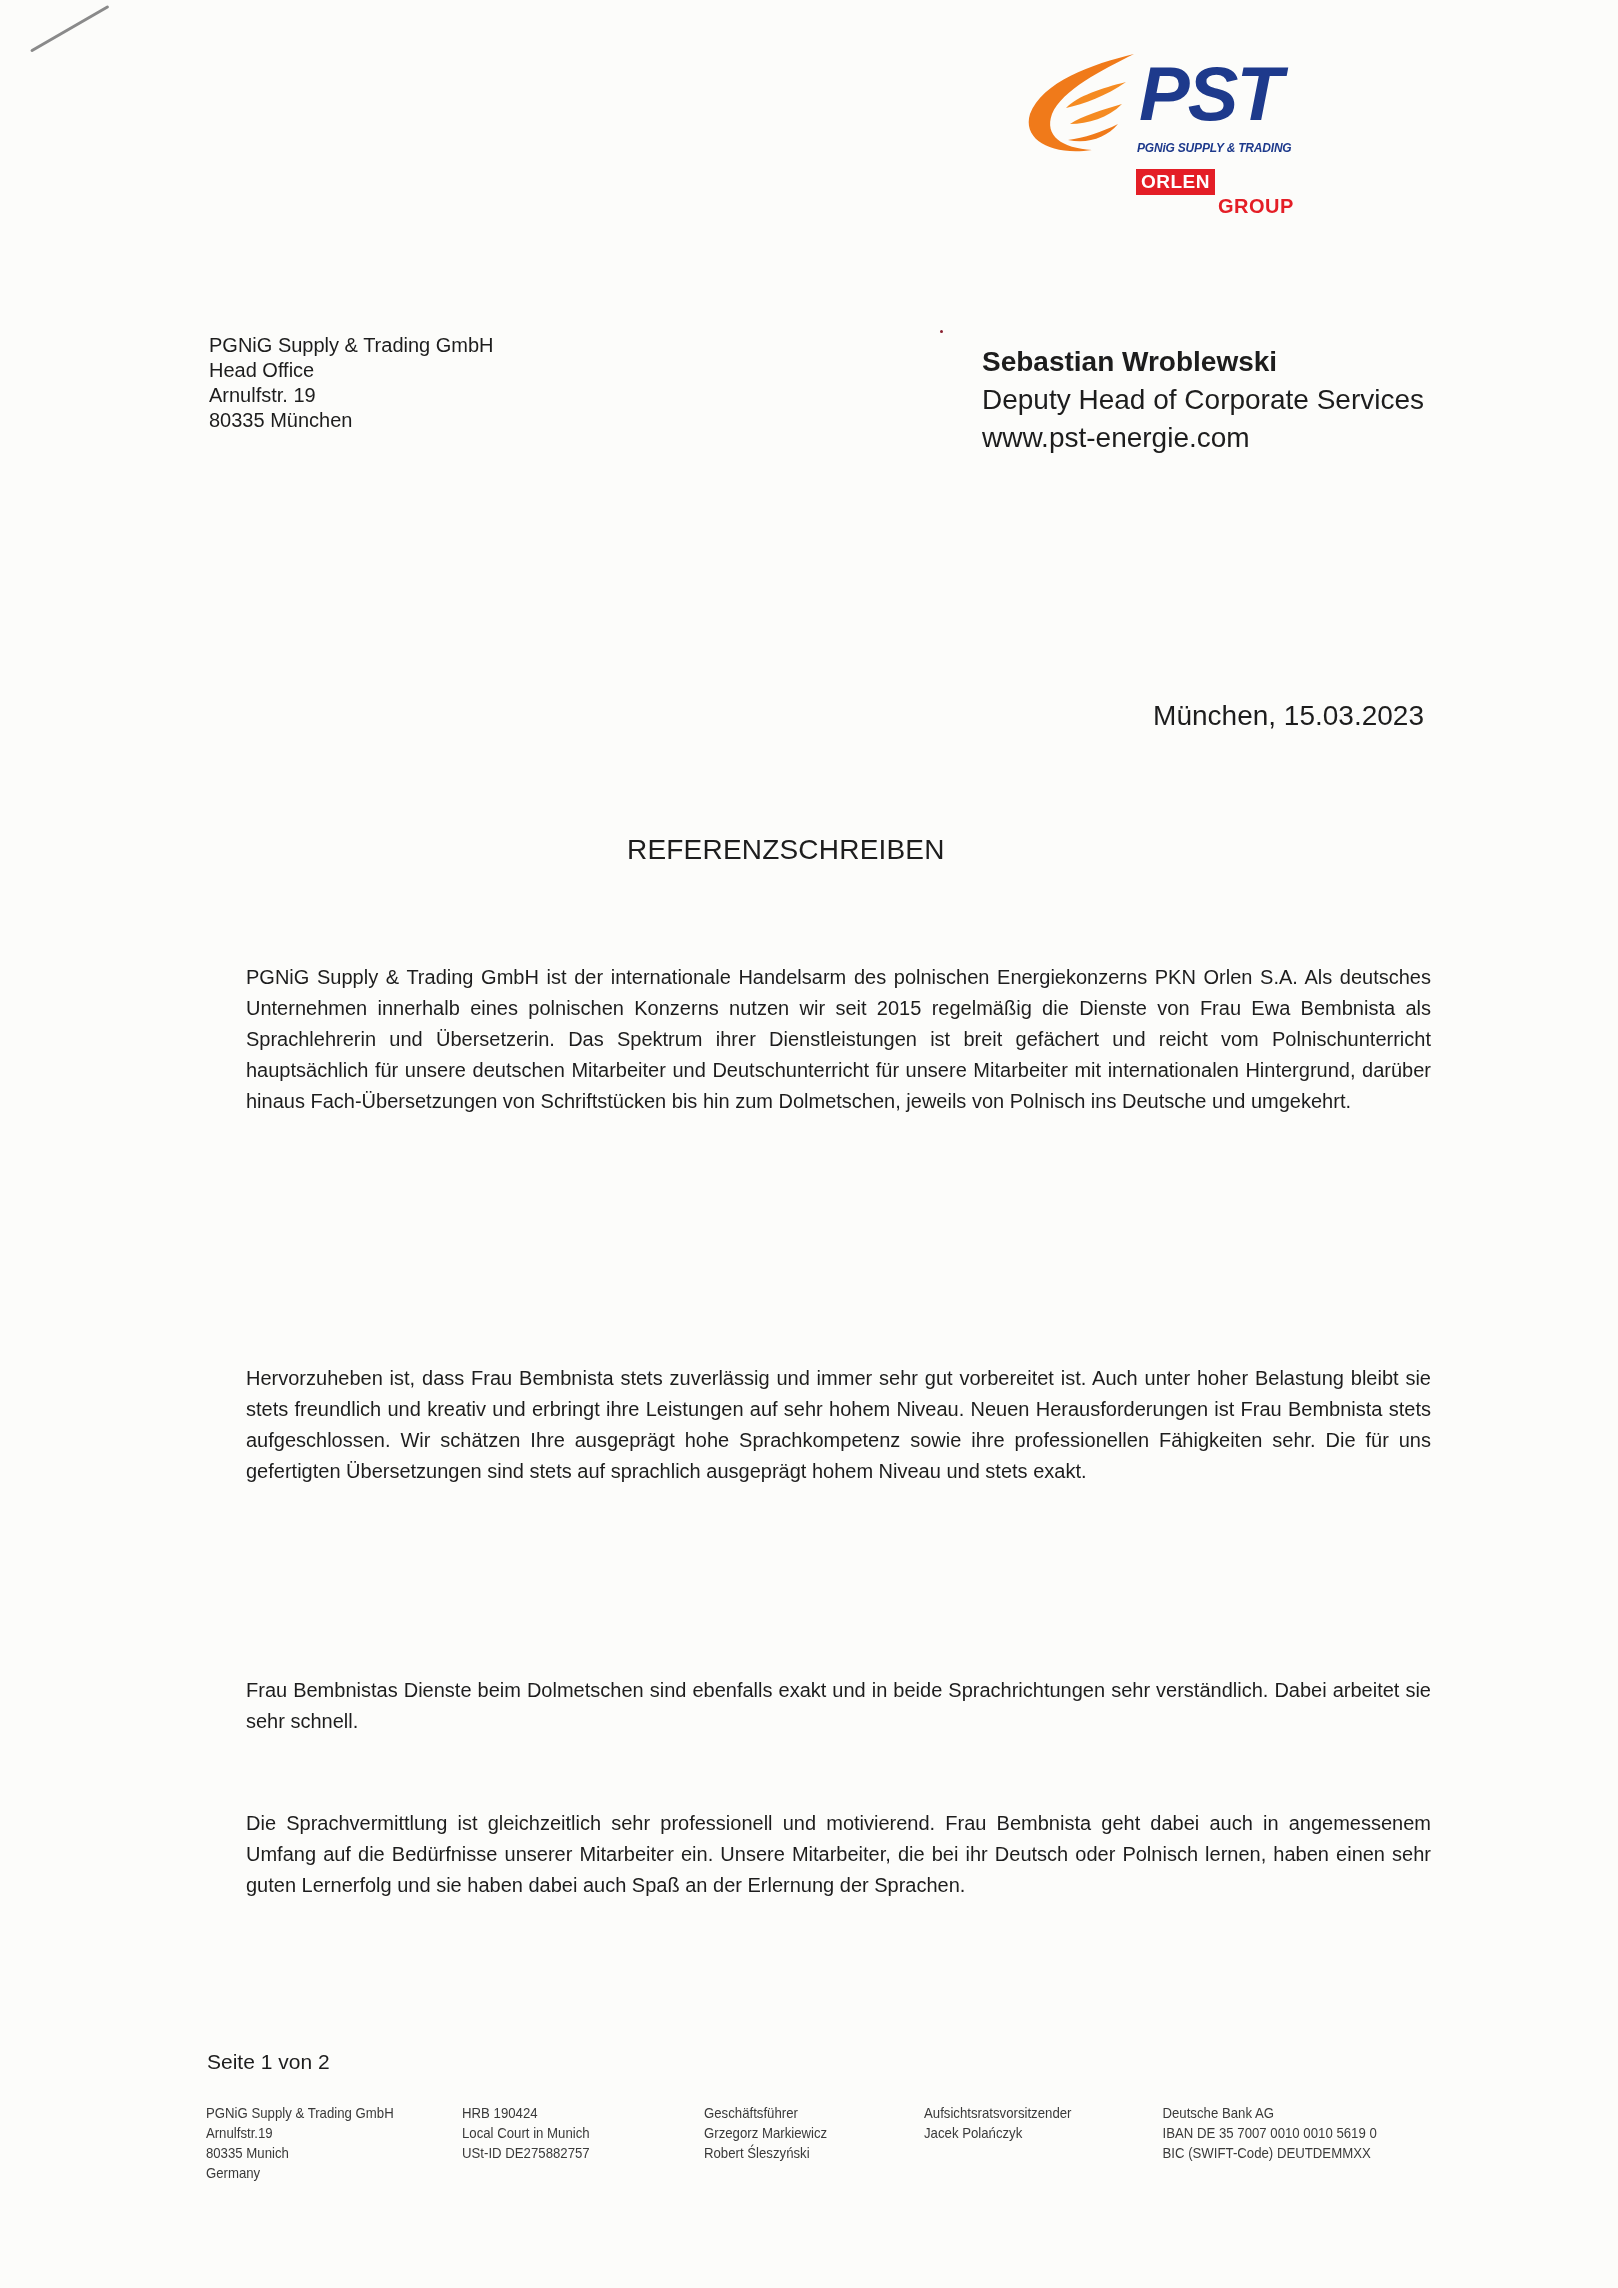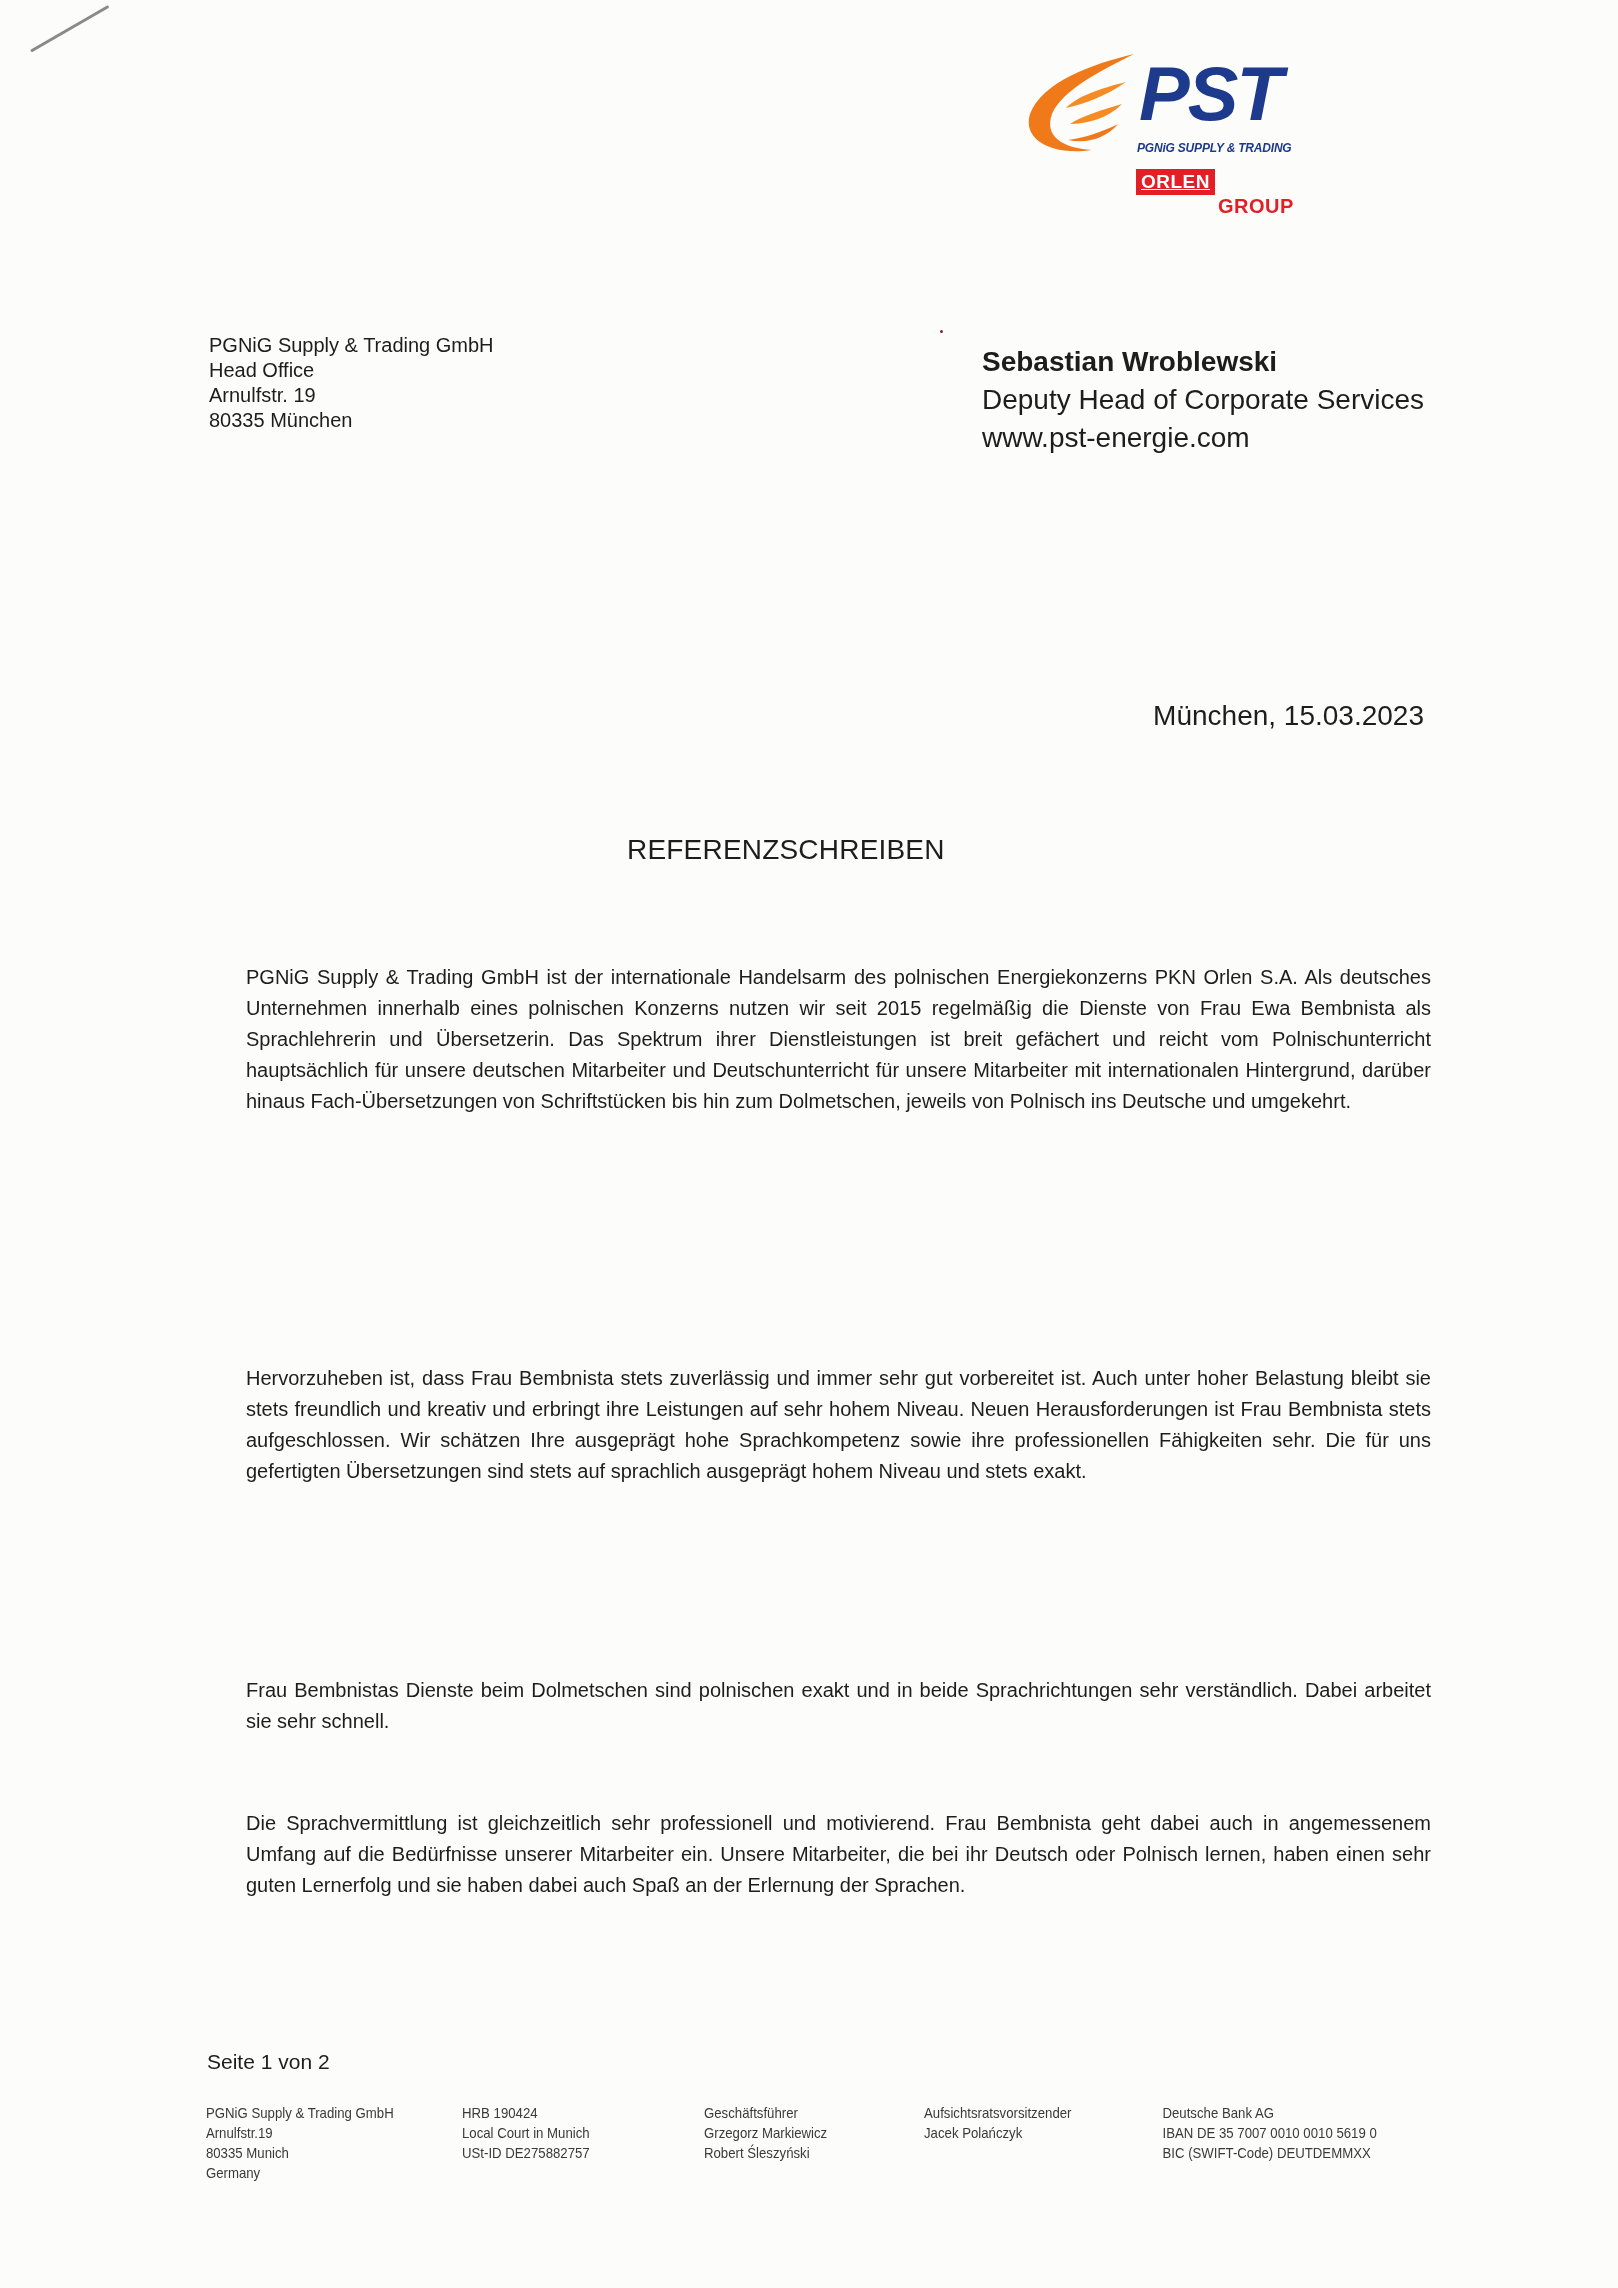--- a/index.html
+++ b/index.html
@@ -75,21 +75,20 @@
       height: 28px;
     }
     .orlen-box {
       background: #e41e26;
       color: #ffffff;
       font-weight: bold;
       font-size: 19px;
       padding: 2px 5px;
       line-height: 22px;
       letter-spacing: 0.5px;
-      text-decoration: underline;
     }
     .group-text {
       color: #e41e26;
       font-weight: bold;
       font-size: 20px;
       margin-left: 3px;
       letter-spacing: 0.5px;
       margin-top: 48px;
     }
 
@@ -225,21 +224,21 @@
     <div class="role">Deputy Head of Corporate Services</div>
     <div class="web">www.pst-energie.com</div>
   </div>
 
   <div class="date">München, 15.03.2023</div>
 
   <div class="title">REFERENZSCHREIBEN</div>
 
   <div class="body-text p1">PGNiG Supply &amp; Trading GmbH ist der internationale Handelsarm des polnischen Energiekonzerns PKN Orlen S.A. Als deutsches Unternehmen innerhalb eines polnischen Konzerns nutzen wir seit 2015 regelmäßig die Dienste von Frau Ewa Bembnista als Sprachlehrerin und Übersetzerin. Das Spektrum ihrer Dienstleistungen ist breit gefächert und reicht vom Polnischunterricht hauptsächlich für unsere deutschen Mitarbeiter und Deutschunterricht für unsere Mitarbeiter mit internationalen Hintergrund, darüber hinaus Fach-Übersetzungen von Schriftstücken bis hin zum Dolmetschen, jeweils von Polnisch ins Deutsche und umgekehrt.</div>
   <div class="body-text p2">Hervorzuheben ist, dass Frau Bembnista stets zuverlässig und immer sehr gut vorbereitet ist. Auch unter hoher Belastung bleibt sie stets freundlich und kreativ und erbringt ihre Leistungen auf sehr hohem Niveau. Neuen Herausforderungen ist Frau Bembnista stets aufgeschlossen. Wir schätzen Ihre ausgeprägt hohe Sprachkompetenz sowie ihre professionellen Fähigkeiten sehr. Die für uns gefertigten Übersetzungen sind stets auf sprachlich ausgeprägt hohem Niveau und stets exakt.</div>
-  <div class="body-text p3">Frau Bembnistas Dienste beim Dolmetschen sind polnischen exakt und in beide Sprachrichtungen sehr verständlich. Dabei arbeitet sie sehr schnell.</div>
+  <div class="body-text p3">Frau Bembnistas Dienste beim Dolmetschen sind ebenfalls exakt und in beide Sprachrichtungen sehr verständlich. Dabei arbeitet sie sehr schnell.</div>
   <div class="body-text p4">Die Sprachvermittlung ist gleichzeitlich sehr professionell und motivierend. Frau Bembnista geht dabei auch in angemessenem Umfang auf die Bedürfnisse unserer Mitarbeiter ein. Unsere Mitarbeiter, die bei ihr Deutsch oder Polnisch lernen, haben einen sehr guten Lernerfolg und sie haben dabei auch Spaß an der Erlernung der Sprachen.</div>
 
   <div class="page-num">Seite 1 von 2</div>
 
   <div class="footer">
     <div class="col c1">
       <div>PGNiG Supply &amp; Trading GmbH</div>
       <div>Arnulfstr.19</div>
       <div>80335 Munich</div>
       <div>Germany</div>

